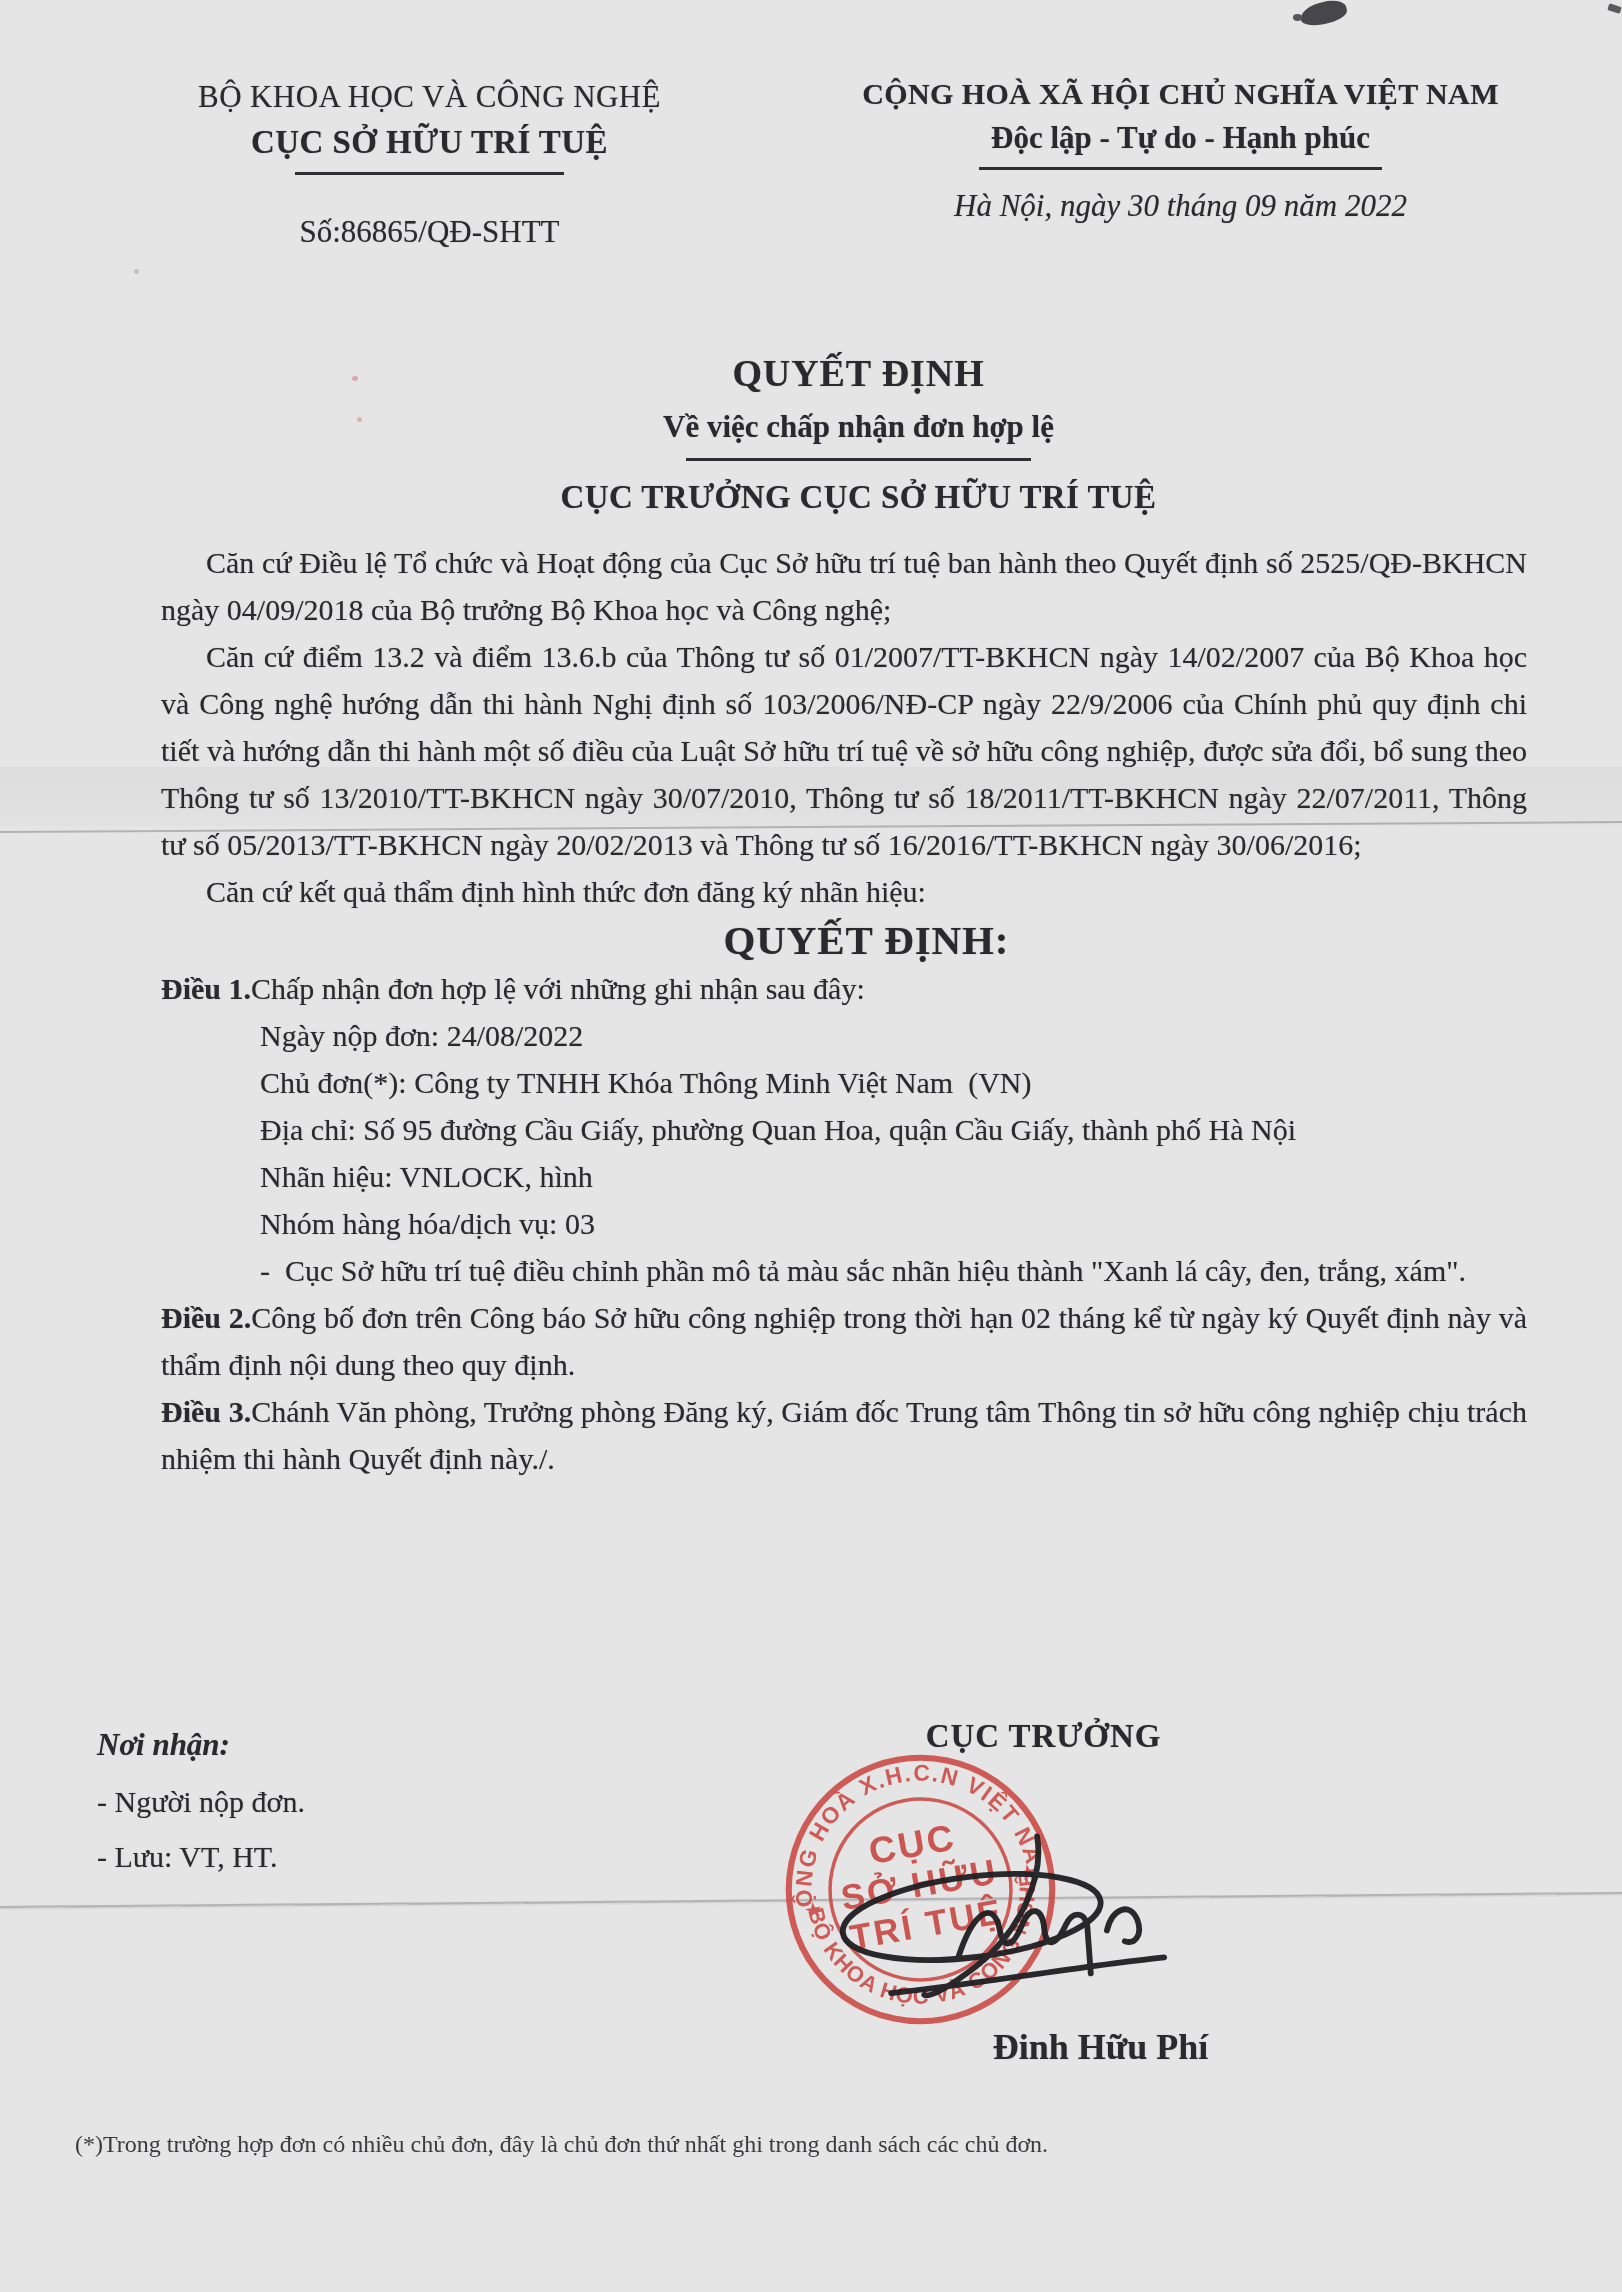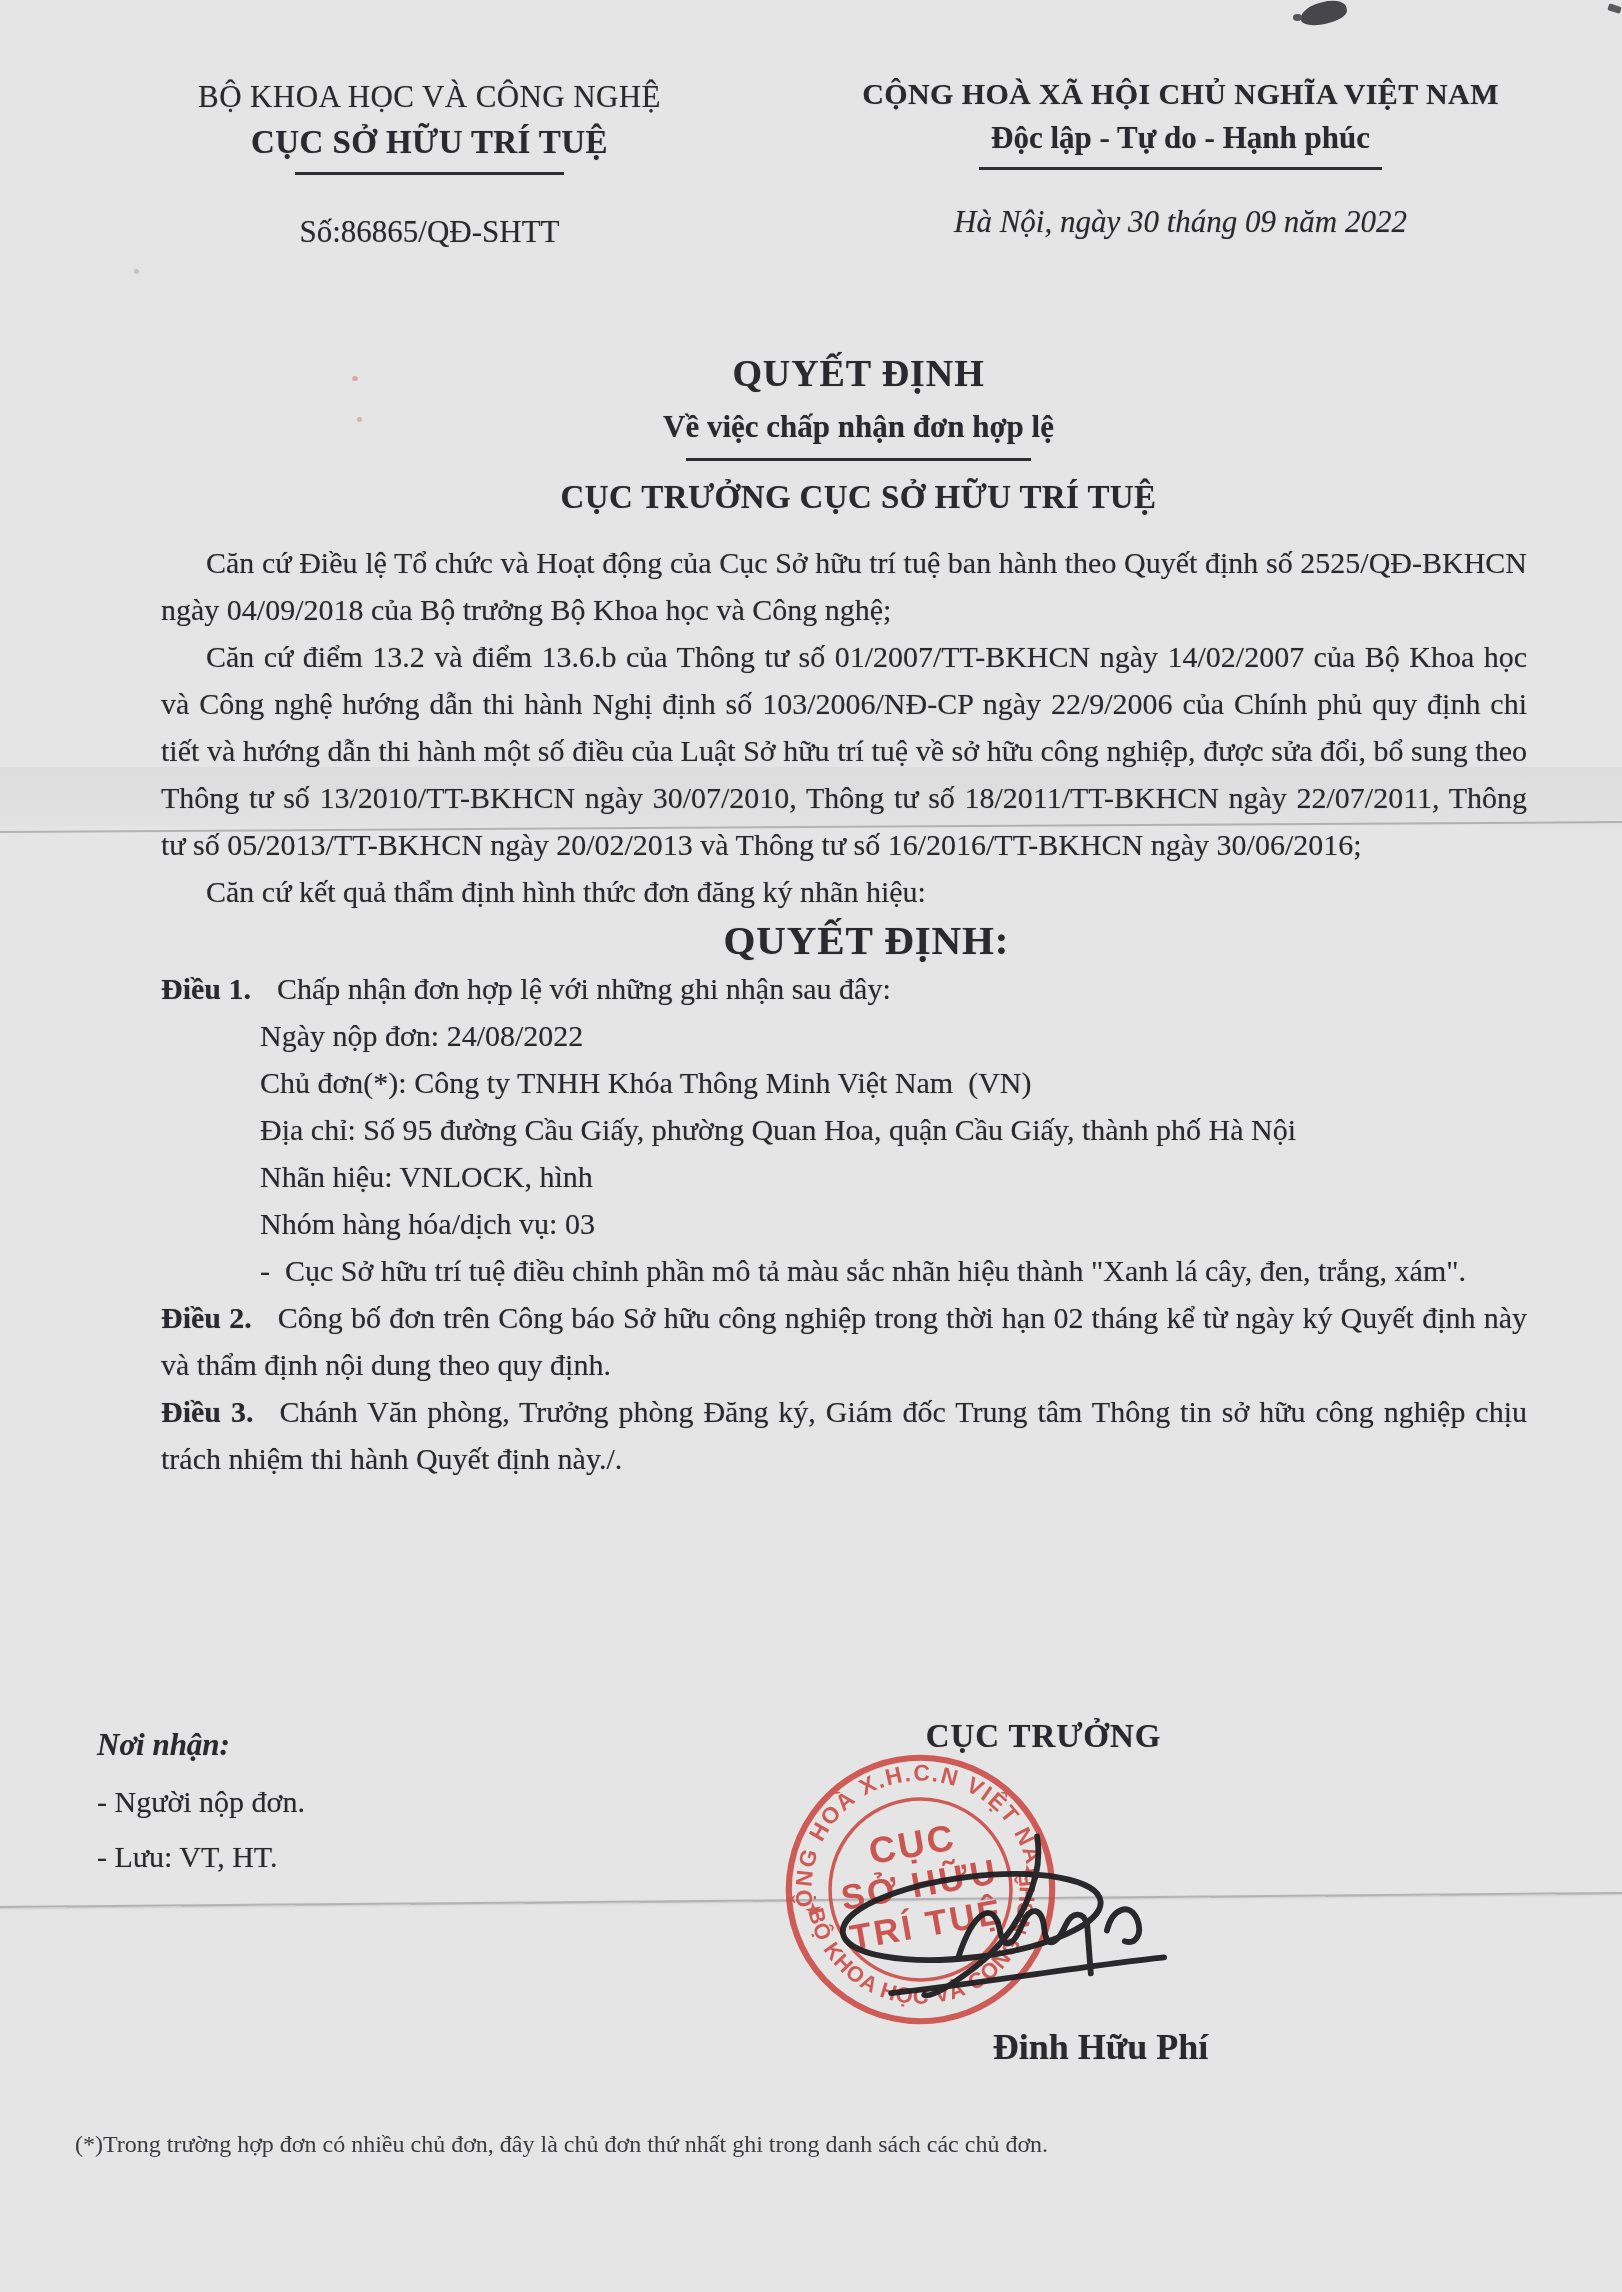--- a/index.html
+++ b/index.html
@@ -20,21 +20,21 @@
   .hdr-left .l1{ font-size:31px; letter-spacing:0.4px; }
   .hdr-left .l2{ font-size:33px; font-weight:bold; margin-top:9px; letter-spacing:0.4px; }
   .rule{ height:3.6px; background:#2e2e33; margin:10.7px auto 0 auto; }
   .rule.left-rule{ width:269px; }
   .doc-no{ font-size:31px; margin-top:39px; }
 
   .hdr-right{ left:831px; top:77px; width:699px; }
   .hdr-right .l1{ font-size:30px; font-weight:bold; letter-spacing:0.4px; }
   .hdr-right .l2{ font-size:31px; font-weight:bold; margin-top:9px; }
   .rule.right-rule{ width:403px; }
-  .dateline{ font-size:31px; font-style:italic; margin-top:34px; }
+  .dateline{ font-size:31px; font-style:italic; margin-top:18px; }
 
   
   .title-block{ left:115px; top:351px; width:1487px; }
   .title-main{ font-size:38px; font-weight:bold; letter-spacing:0.9px; }
   .title-sub{ font-size:31px; font-weight:bold; margin-top:14.3px; }
   .rule.title-rule{ width:345px; margin-top:12.5px; }
   .title-auth{ font-size:33px; font-weight:bold; margin-top:18px; letter-spacing:0.4px; }
 
   
   .body-text{
@@ -43,21 +43,21 @@
     text-align:justify;
   }
   .body-text p{ margin:0; }
   .p-indent{ text-indent:45px; }
   .appno{ margin-left:99px; }
   .decision-heading{
     text-align:center; font-size:41px; line-height:50px; font-weight:bold;
     margin:12.5px 0 9px 0; transform:translateX(22.4px); letter-spacing:0.9px;
   }
   .article{ margin-left:45px; }
-  .art-label{ font-weight:bold; margin-right:26px; }
+  .art-label{ font-weight:bold; margin-right:0; }
   .detail-line{ margin-left:99px; }
   .note-line{ margin-left:99px; }
 
   
   .recipients{ left:97px; top:1727px; width:537px; font-size:30px; }
   .recipients .lbl{ font-weight:bold; font-style:italic; font-size:31px; }
   .recipients .item{ margin-top:21.5px; }
 
   .signer-title{ left:842px; top:1718px; width:403px; text-align:center; font-size:33px; font-weight:bold; letter-spacing:0.9px; }
   .signer-name{ left:899px; top:2026px; width:403px; text-align:center; font-size:36px; font-weight:bold; }

